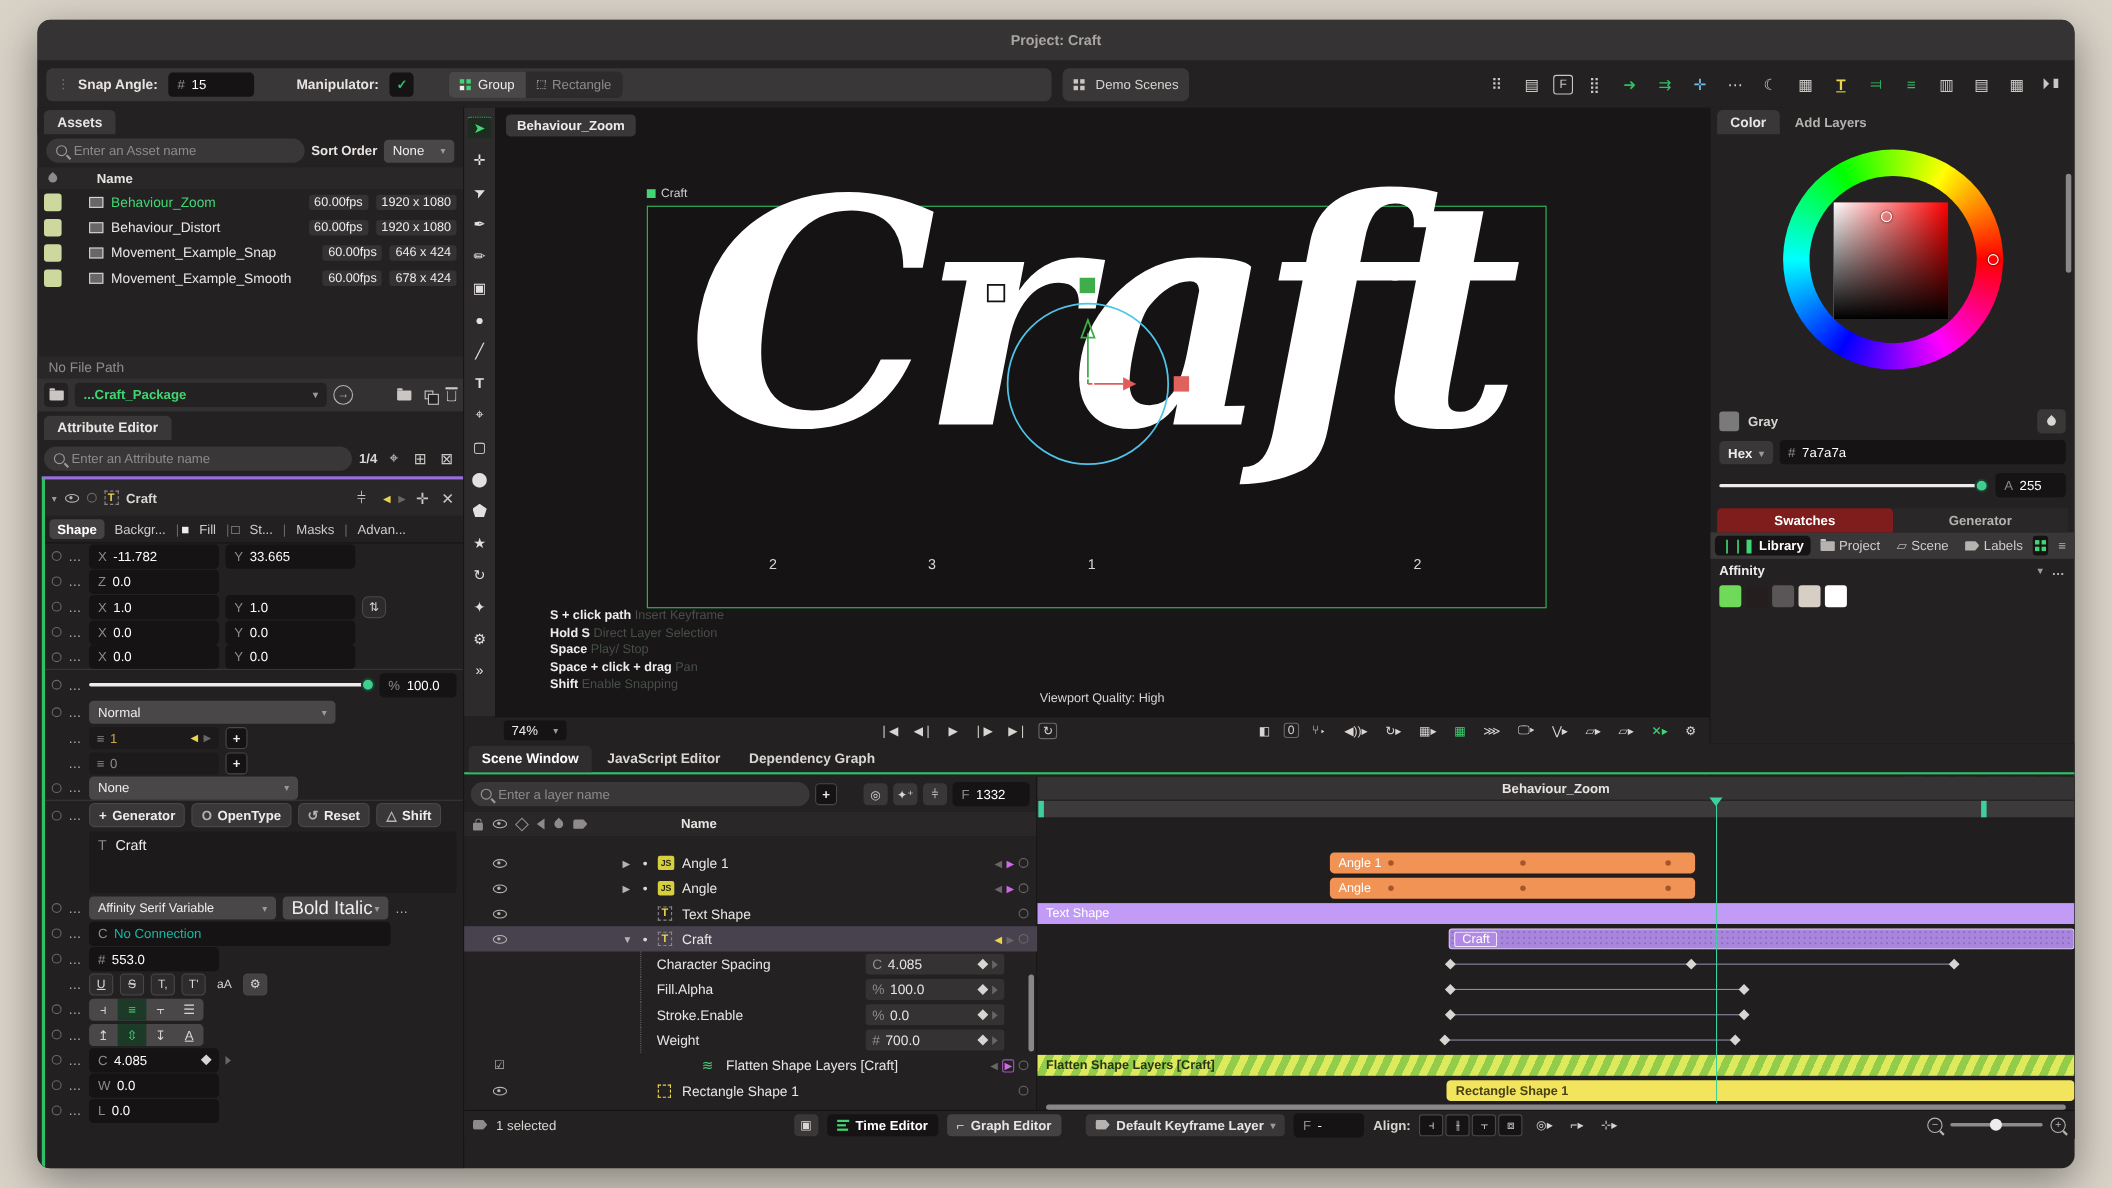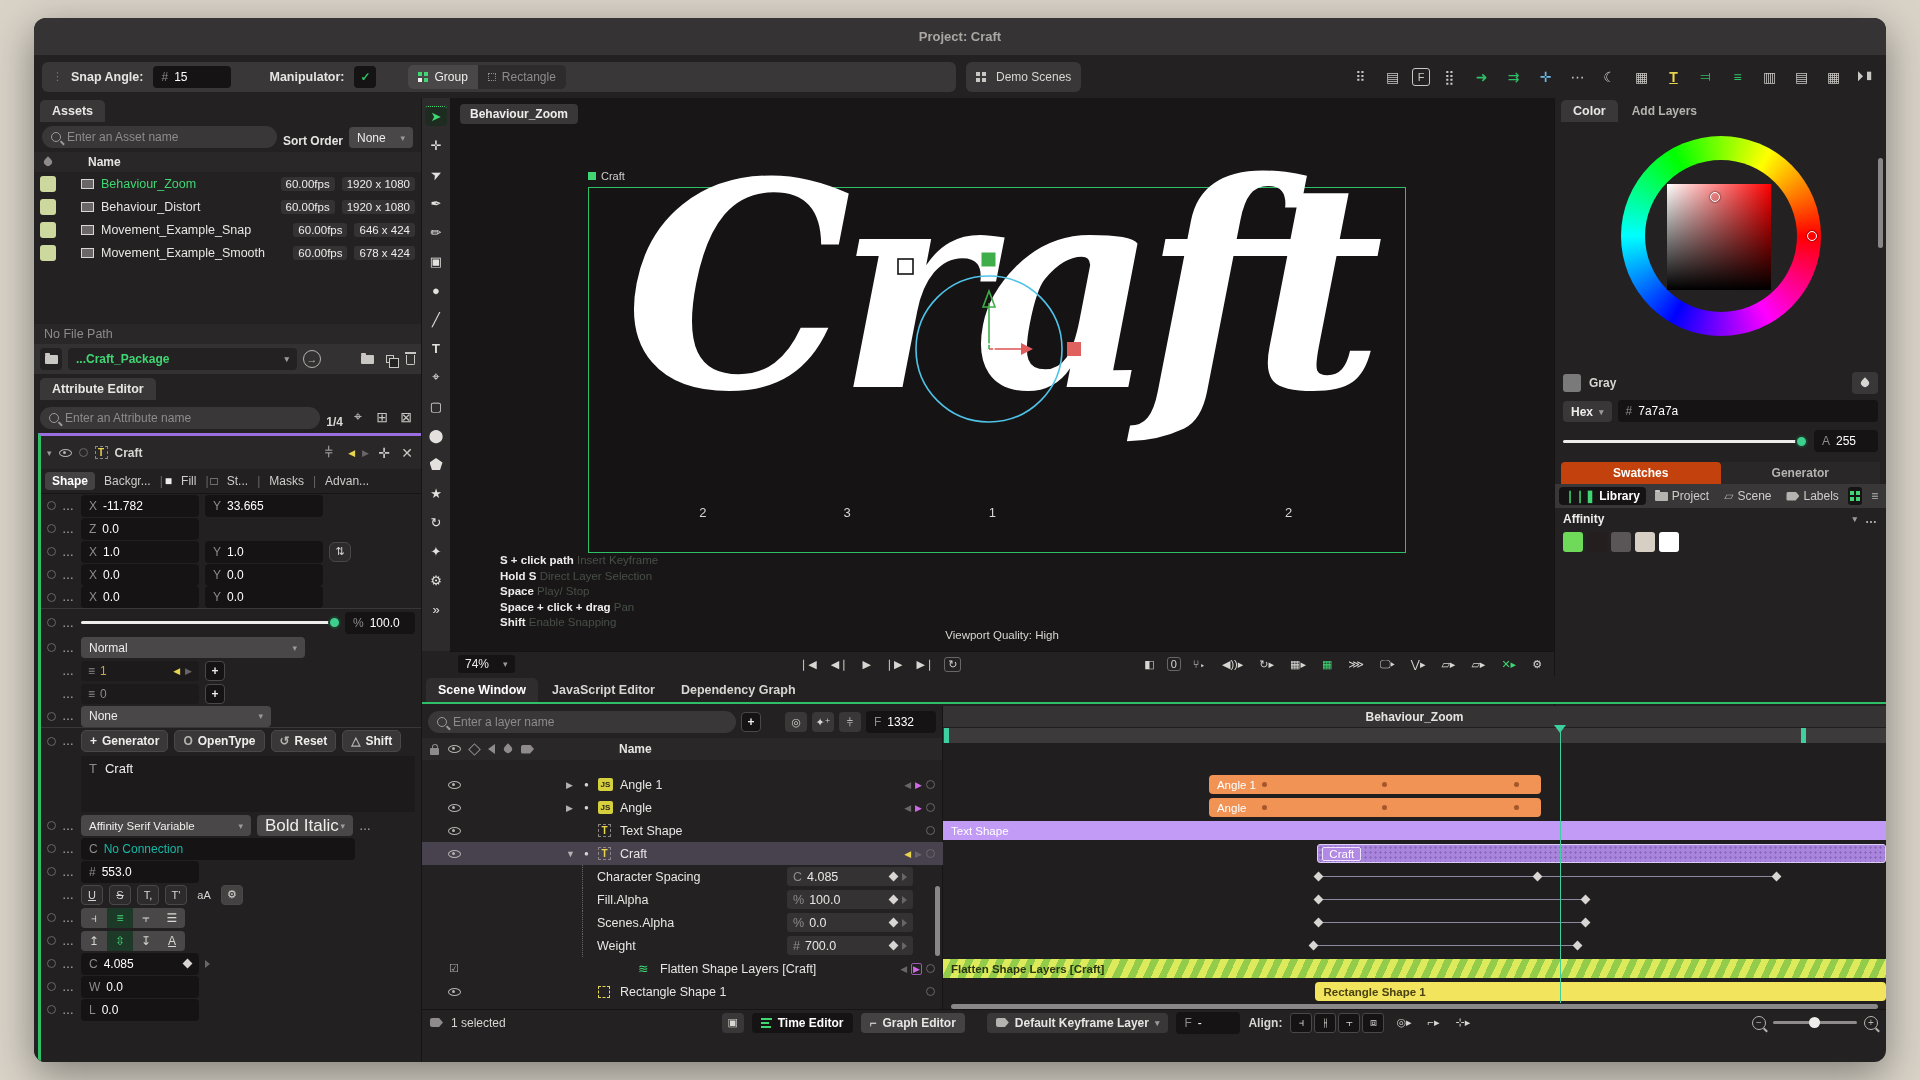--- a/index.html
+++ b/index.html
@@ -49,21 +49,21 @@
   .i-trash{width:9px;height:10px;border:1.2px solid #c9c6c4;border-top:none;border-radius:0 0 2px 2px;position:relative;margin-top:2px;flex:none}
   .i-copy{width:8px;height:8px;border:1.2px solid #c9c6c4;position:relative;flex:none}
   .i-copy::after{content:"";position:absolute;left:2px;top:2px;width:8px;height:8px;border:1.2px solid #c9c6c4;background:#242122}
   .i-trash::before{content:"";position:absolute;top:-3px;left:-2.2px;width:11px;height:1.5px;background:#c9c6c4}
   .tbox{width:13px;height:13px;border:1px dashed #8a8687;color:#e8d44d;font-size:10px;font-weight:bold;display:flex;align-items:center;justify-content:center;flex:none}
   .jsbox{width:15px;height:13px;background:#d6cf3e;color:#2a2718;font-size:8px;font-weight:bold;display:flex;align-items:center;justify-content:center;border-radius:2px;flex:none}
   .chip{width:15px;height:15px;border-radius:3px;flex:none}
   
   .leftcol{position:absolute;left:0;top:80px;width:388px;bottom:0;background:#242122;border-right:1px solid #171415;display:flex;flex-direction:column}
   .assets-tabs{padding:2px 6px 0 6px;background:#242122}
-  .assets-search{display:flex;align-items:flex-end;gap:6px;padding:4px 8px}
+  .assets-search{display:flex;align-items:center;gap:6px;padding:4px 8px}
   .sort-lab{color:#e6e3e1;font-weight:bold;white-space:nowrap}
   .asset-head{display:flex;align-items:center;gap:8px;background:#2a2728;padding:3px 10px;color:#e6e3e1;font-weight:bold}
   .asset-row{display:flex;align-items:center;gap:7px;padding:2px 6px;height:23px}
   .a-chip{width:16px;height:16px;background:#ccd89e;border-radius:3px;flex:none}
   .a-comp{width:13px;height:10px;border:1.5px solid #d8d5d2;background:#6a6667;flex:none}
   .a-name{font-size:12.5px;color:#e8e6e4}
   .a-name.sel{color:#3fd673}
   .badge{background:#353233;border-radius:3px;padding:1px 5px;font-size:11.5px;color:#efedec;white-space:nowrap}
   .nofile{background:#2a2728;color:#8f8b8c;padding:3px 10px;font-size:12.5px}
   .pkg-row{display:flex;align-items:center;gap:6px;background:#343132;padding:4px 6px}
@@ -120,21 +120,21 @@
   .sv{position:absolute;left:112px;top:62px;width:104px;height:106px;background:linear-gradient(to bottom,rgba(0,0,0,0),#000),linear-gradient(to right,#fff,#f00)}
   .selring{position:absolute;width:10px;height:10px;border:1.5px solid #fff;border-radius:50%;box-shadow:0 0 2px #000}
   .grayrow{display:flex;align-items:center;gap:8px;padding:4px 8px}
   .grayrow .sw{width:18px;height:18px;background:#7a7a7a;border-radius:3px}
   .dropbtn{margin-left:auto;width:26px;height:22px;background:#3a3738;border-radius:4px;display:flex;align-items:center;justify-content:center;color:#d8d5d2}
   .hexrow{display:flex;align-items:flex-end;gap:6px;padding:2px 8px}
   .hexdd{background:#3a3738;border-radius:4px;height:21px;display:flex;align-items:center;gap:6px;padding:0 8px;color:#efedec;font-weight:bold}
   .alpharow{display:flex;align-items:center;gap:8px;padding:6px 8px}
   .swt-tabs{display:flex;margin:4px 6px 0 6px}
   .swt-tab{flex:1;text-align:center;padding:4px 0;color:#b5b2b0;background:#2a2728;font-weight:bold}
-  .swt-tab.on{background:#c2410c;color:#fff;border-radius:4px 4px 0 0}
+  .swt-tab.on{background:#7f1d1d;color:#fff;border-radius:4px 4px 0 0}
   .srcrow{display:flex;align-items:center;gap:3px;background:#3a3738;padding:3px 4px;font-size:12px}
   .srcbtn{display:flex;align-items:center;gap:4px;padding:2px 6px;border-radius:4px;color:#cfcccb}
   .srcbtn.on{background:#151314;color:#fff}
   .libic{color:#3fd673;font-weight:bold}
   .viewbtn{width:18px;height:18px;border-radius:3px;display:flex;align-items:center;justify-content:center;margin-left:auto}
   .gridic{display:grid;grid-template-columns:4px 4px;gap:2px}
   .gridic i{width:4px;height:4px;background:#3fd673}
   .palrow{display:flex;align-items:center;gap:8px;padding:4px 8px;color:#efedec;font-weight:bold}
   .chips{display:flex;gap:4px;padding:2px 8px}
   .chips .pc{width:20px;height:20px;border-radius:3px}
@@ -898,21 +898,21 @@
       <div class="lrow" style="top:182px">
         <span class="prop">Fill.Alpha</span>
         <span class="pval">
             <span class="pfx">%</span>
             <span>100.0</span>
             <span class="kfd"></span>
             <span class="tri-r"></span>
           </span>
       </div>
       <div class="lrow" style="top:205px">
-        <span class="prop">Scenes.Alpha</span>
+        <span class="prop">Stroke.Enable</span>
         <span class="pval">
             <span class="pfx">%</span>
             <span>0.0</span>
             <span class="kfd"></span>
             <span class="tri-r"></span>
           </span>
       </div>
       <div class="lrow" style="top:228px">
         <span class="prop">Weight</span>
         <span class="pval">

